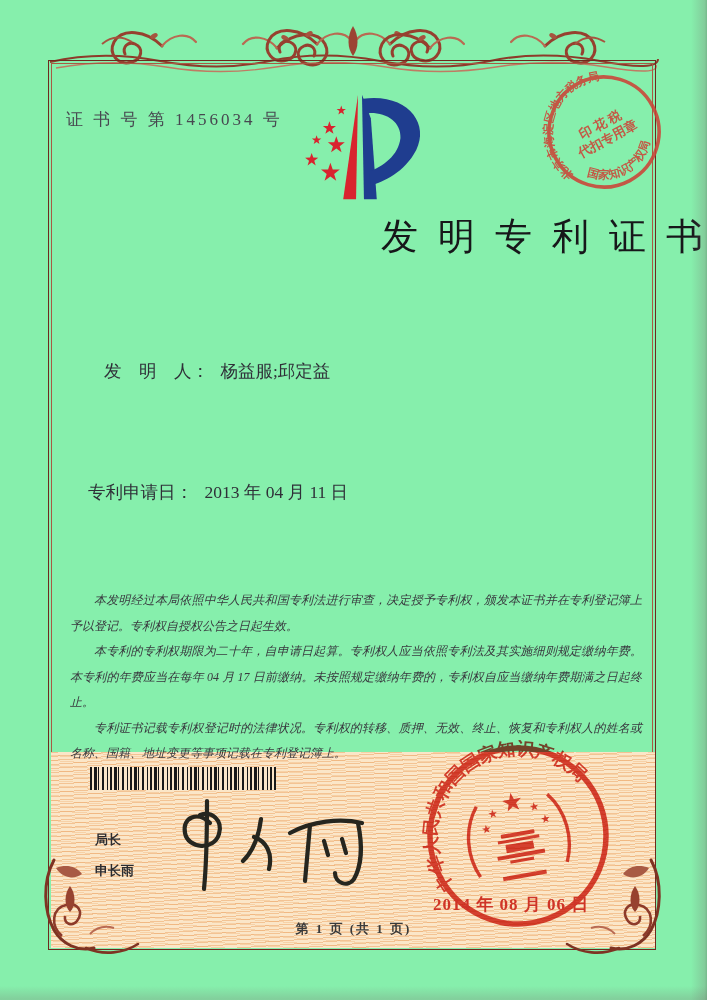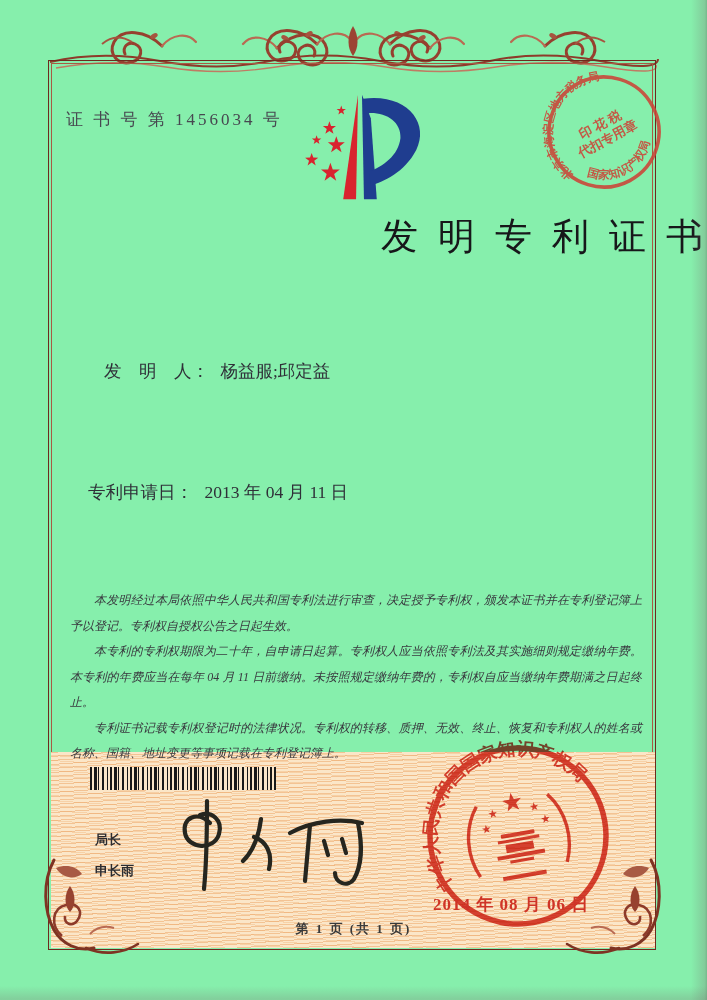--- a/index.html
+++ b/index.html
@@ -156,21 +156,21 @@
     <span class="lab">发　明　人：</span>
     <span class="val">杨益服;邱定益</span>
   </div>
   <div class="field-row f3">
     <span class="lab">专利申请日：</span>
     <span class="val">2013 年 04 月 11 日</span>
   </div>
 
   <div class="body-text">
     <p>本发明经过本局依照中华人民共和国专利法进行审查，决定授予专利权，颁发本证书并在专利登记簿上予以登记。专利权自授权公告之日起生效。</p>
-    <p>本专利的专利权期限为二十年，自申请日起算。专利权人应当依照专利法及其实施细则规定缴纳年费。本专利的年费应当在每年 04 月 11 日前缴纳。未按照规定缴纳年费的，专利权自应当缴纳年费期满之日起终止。</p>
+    <p>本专利的专利权期限为二十年，自申请日起算。专利权人应当依照专利法及其实施细则规定缴纳年费。本专利的年费应当在每年 04 月 17 日前缴纳。未按照规定缴纳年费的，专利权自应当缴纳年费期满之日起终止。</p>
     <p>专利证书记载专利权登记时的法律状况。专利权的转移、质押、无效、终止、恢复和专利权人的姓名或名称、国籍、地址变更等事项记载在专利登记簿上。</p>
   </div>
 
   <div class="barcode"></div>
 
   <div class="signer">
     <div>局长</div>
     <div>申长雨</div>
   </div>
 

